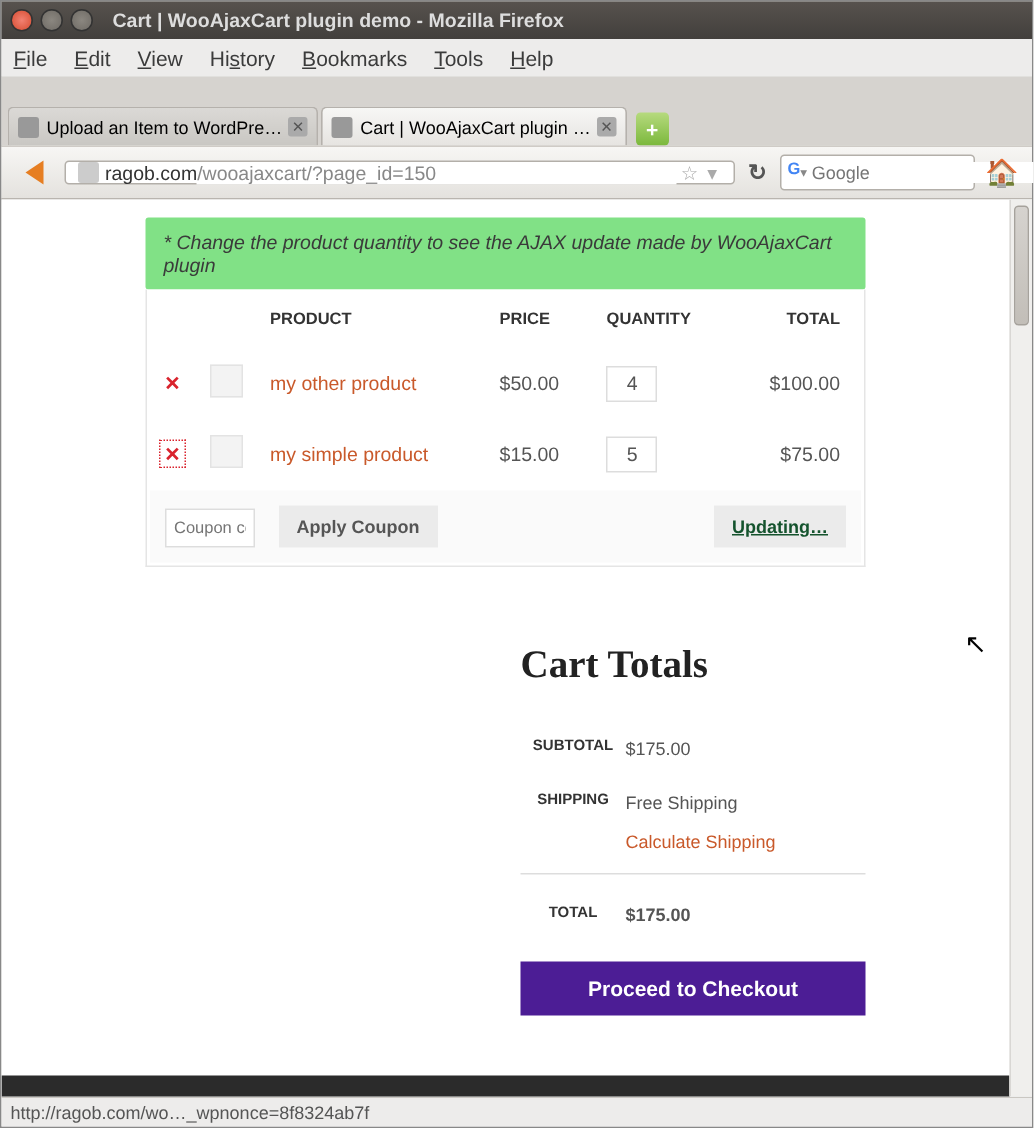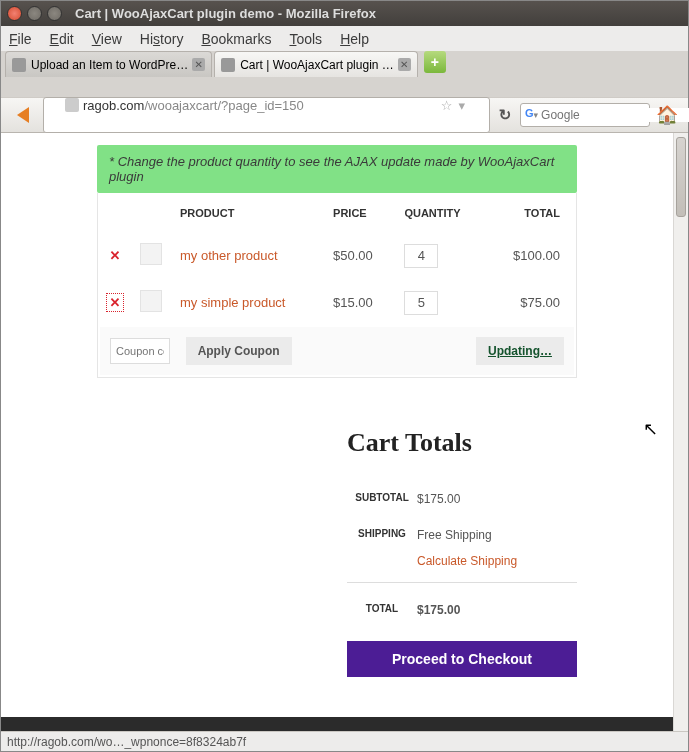--- a/index.html
+++ b/index.html
@@ -14,33 +14,33 @@
 .win-min { background: radial-gradient(#8b8780,#6f6b65); }
 .win-max { background: radial-gradient(#8b8780,#6f6b65); }
 .titlebar span { margin-left: 8px; font-weight: bold; }
 
 
 .menubar { background: #edeceb; height: 25px; display: flex; align-items: center; padding: 0 8px; color: #3b3b3b; font-size: 14px; }
 .menubar span { margin-right: 18px; cursor: pointer; }
 .menubar span u { text-decoration: underline; }
 
 
-.tabs { height: 46px; display: flex; align-items: flex-start; padding: 0 4px; background: #d6d3cf; }
+.tabs { height: 46px; display: flex; align-items: flex-end; padding: 0 4px; background: #d6d3cf; }
 .tab { background: linear-gradient(#f7f7f5,#e6e4e1); border: 1px solid #b5b1ac; border-bottom: none; border-radius: 4px 4px 0 0; height: 26px; display: flex; align-items: center; padding: 0 6px; font-size: 12px; margin-right: 2px; max-width: 240px; }
 .tab.inactive { background: linear-gradient(#dbd9d6,#c9c7c3); }
 .tab-icon { width: 14px; height: 14px; background: #999; margin-right: 5px; border-radius: 2px; }
 .tab-title { flex: 1; overflow: hidden; white-space: nowrap; text-overflow: ellipsis; }
 .tab-close { width: 13px; height: 13px; background: #aaa; color: #555; font-size: 10px; display: flex; align-items: center; justify-content: center; border-radius: 2px; margin-left: 4px; }
 .newtab { width: 22px; height: 22px; background: linear-gradient(#b6da7e,#7bb83c); border-radius: 3px; display: flex; align-items: center; justify-content: center; color: #fff; font-weight: bold; font-size: 14px; margin-left: 4px; }
 
 
 .navbar { height: 36px; background: linear-gradient(#f7f6f4,#e4e2de); border-top: 1px solid #cfcbc6; border-bottom: 1px solid #b9b5af; display: flex; align-items: center; padding: 0 8px; gap: 6px; }
 .back-btn { width: 28px; height: 24px; display: flex; align-items: center; justify-content: center; }
 .back-arrow { width: 0; height: 0; border-top: 8px solid transparent; border-bottom: 8px solid transparent; border-right: 12px solid #e67e22; }
-.urlbox { flex: 1; height: 36px; background: #fff; border: 1px solid #b3afa9; border-radius: 3px; display: flex; align-items: flex-start; padding: 0 21px; }
+.urlbox { flex: 1; height: 16px; background: #fff; border: 1px solid #b3afa9; border-radius: 3px; display: flex; align-items: center; padding: 0 8px; }
 .urlbox .favicon { width: 14px; height: 14px; background: #ccc; margin-right: 4px; border-radius: 2px; }
 .urlbox input { flex: 1; border: none; outline: none; font-size: 13px; color: #888; }
 .urlbox .domain { color: #333; }
 .urlbox .star { color: #aaa; font-size: 13px; margin: 0 3px; }
 .reload { width: 18px; height: 18px; display: flex; align-items: center; justify-content: center; color: #555; font-size: 15px; font-weight: bold; }
 .searchbox { width: 130px; height: 24px; background: #fff; border: 1px solid #b3afa9; border-radius: 3px; display: flex; align-items: center; padding: 0 4px; }
 .searchbox .g { width: 16px; height: 16px; font-size: 11px; font-weight: bold; }
 .searchbox .g .gb { color:#4285F4; }
 .searchbox input { flex: 1; border: none; outline: none; font-size: 12px; color: #888; margin-left: 3px; }
 .home-btn { width: 24px; height: 24px; display: flex; align-items: center; justify-content: center; font-size: 18px; }

